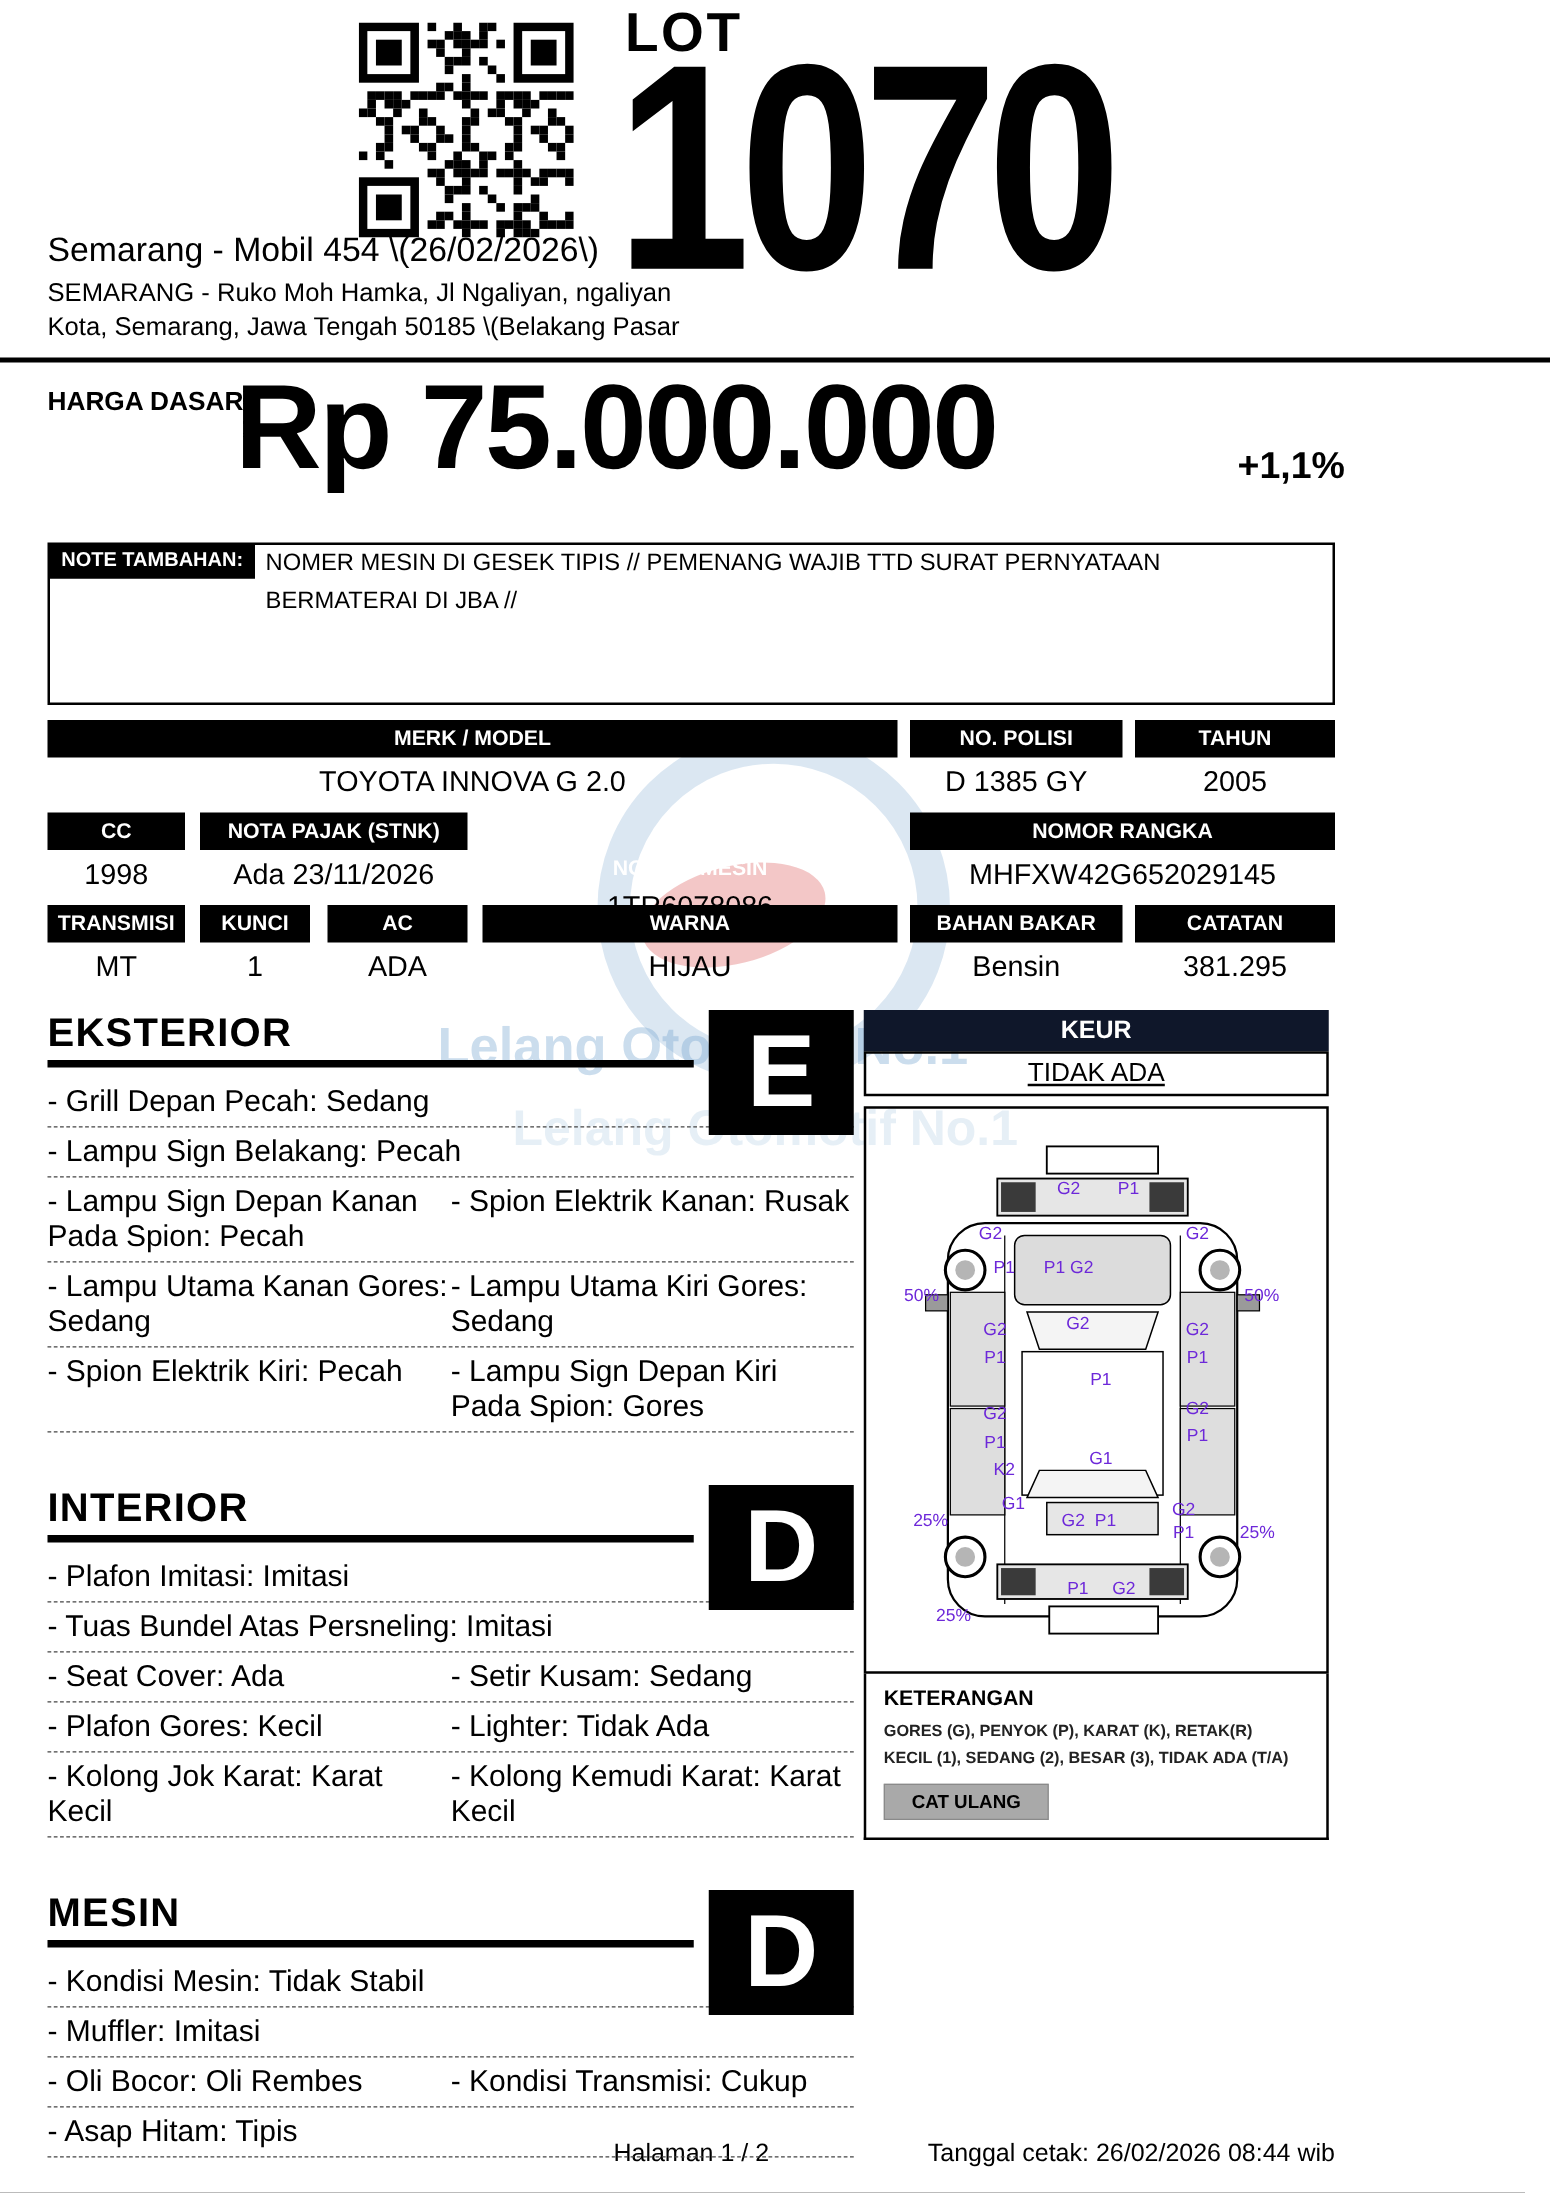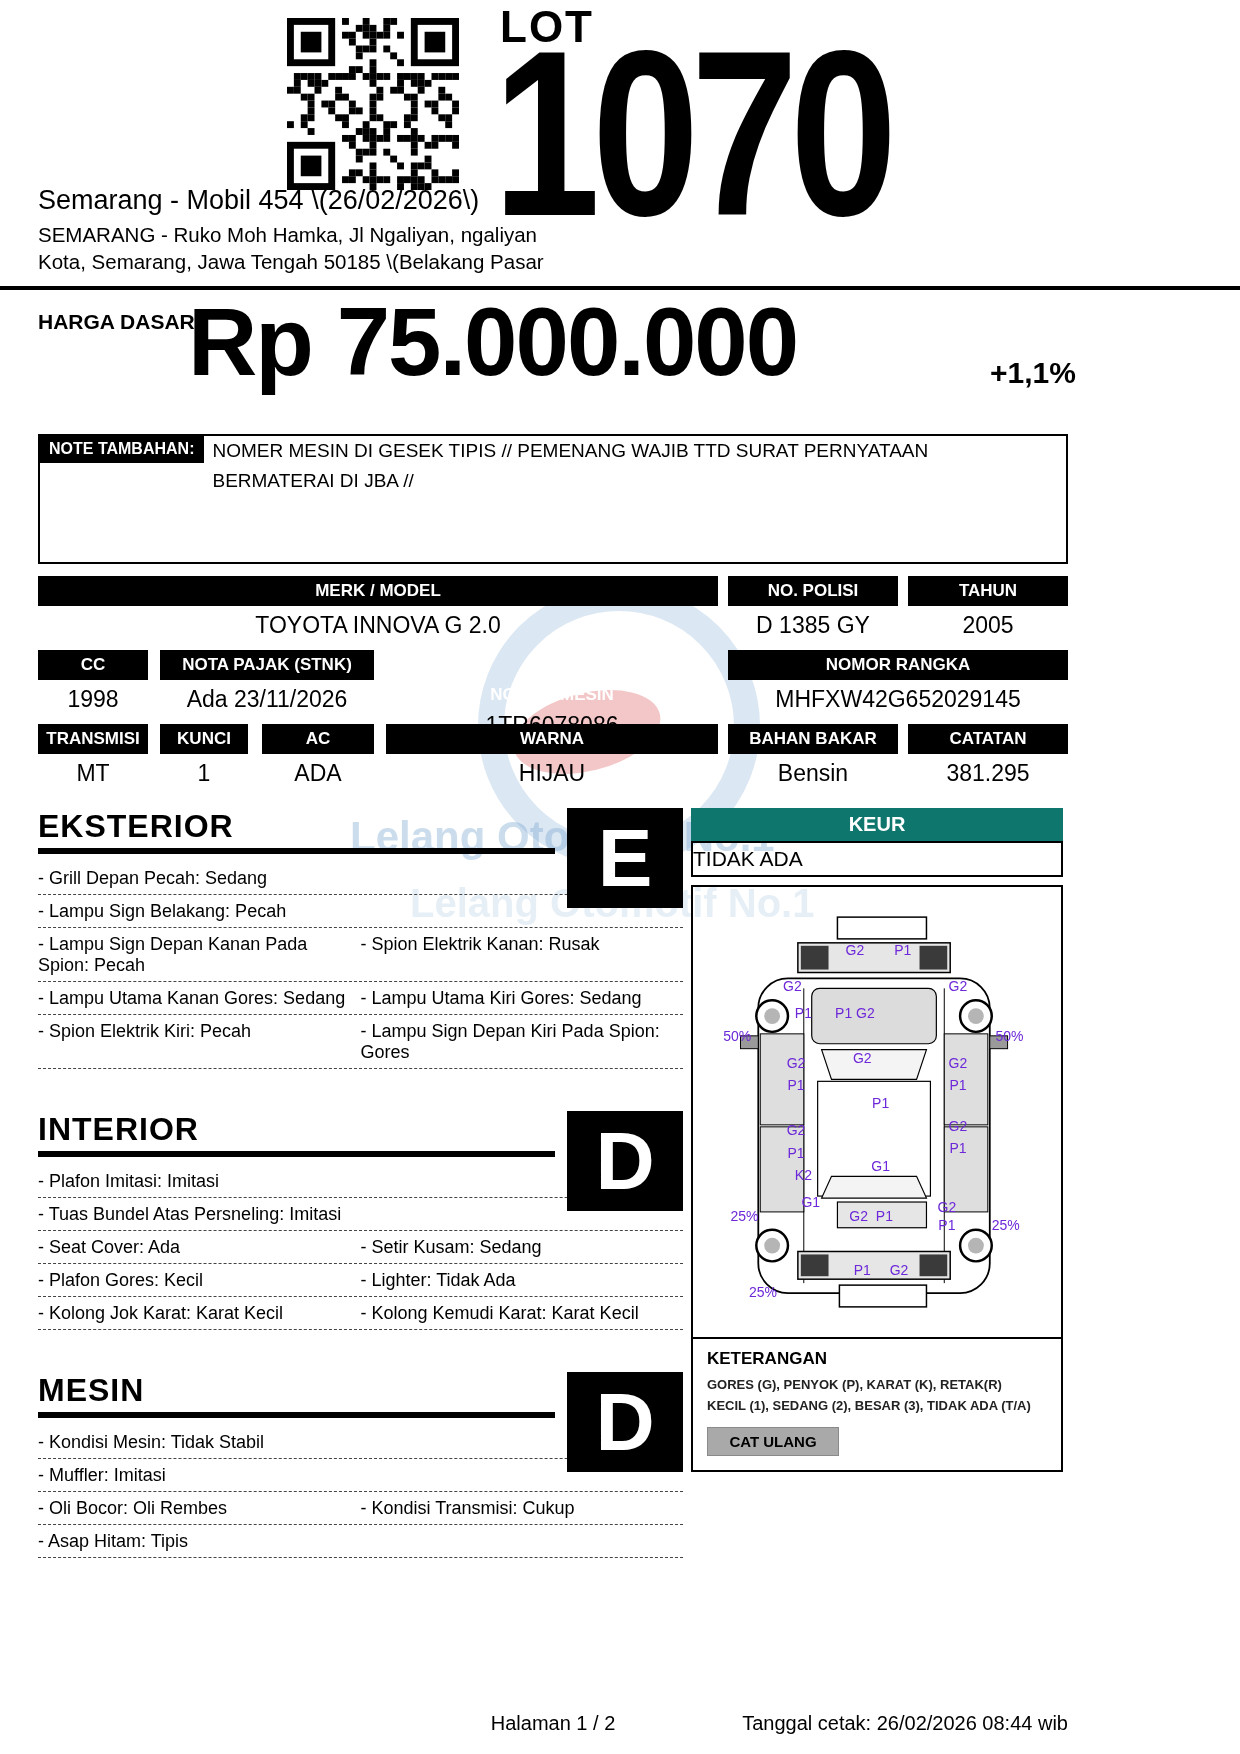--- a/index.html
+++ b/index.html
@@ -42,25 +42,25 @@
   .r1{grid-row:1;} .r2{grid-row:2;} .r3{grid-row:4;} .r4{grid-row:5;} .r5{grid-row:7;} .r6{grid-row:8;}
   
   .main{display:flex;gap:8px;margin:16px 139px 0 0;}
   .left-col{flex:1;min-width:0;}
   .right-col{width:372px;flex:0 0 372px;}
   .section{position:relative;margin-bottom:42px;}
   .sec-title{font-size:32px;font-weight:bold;letter-spacing:1px;}
   .sec-bar{height:6px;background:#000;margin-top:3px;width:calc(100% - 128px);}
   .grade{position:absolute;top:0;right:0;width:116px;height:100px;background:#000;color:#fff;display:flex;align-items:center;justify-content:center;font-size:82px;font-weight:bold;z-index:3;}
   .items{margin-top:8px;}
-  .item-row{display:flex;border-bottom:1.5px dashed #444;padding:6px 0 5px;font-size:18px;}
+  .item-row{display:flex;border-bottom:1.5px dashed #444;padding:6px 0 5px;font-size:24px;}
   .item-cell{flex:1;min-width:0;}
   
-  .keur-head{background:#0f766e;color:#fff;text-align:center;font-weight:bold;font-size:20px;padding:5px 0;}
-  .keur-value{border:2px solid #000;text-align:left;font-size:21px;padding:4px 0;}
+  .keur-head{background:#0f172a;color:#fff;text-align:center;font-weight:bold;font-size:20px;padding:5px 0;}
+  .keur-value{border:2px solid #000;text-align:center;font-size:21px;padding:4px 0;text-decoration:underline;}
   .diagram-box{border:2px solid #000;height:450px;position:relative;margin-top:8px;}
   .diagram-box svg{position:absolute;left:0;top:0;width:100%;height:100%;}
   .marker{position:absolute;transform:translate(-50%,-50%);font-size:14px;color:#6d28d9;white-space:nowrap;z-index:2;}
   .keterangan{border:2px solid #000;border-top:none;padding:10px 14px 14px;}
   .ket-title{font-size:17px;font-weight:bold;margin-bottom:8px;}
   .ket-line{font-size:13px;font-weight:bold;color:#222;margin-bottom:6px;}
   .ket-btn{display:inline-block;margin-top:8px;background:#a9a9a9;border:1px solid #8a8a8a;width:130px;text-align:center;font-size:15px;font-weight:bold;padding:5px 0;}
   
   .catatan{margin-top:20px;}
   .cat-label{font-size:13px;margin-bottom:3px;}

